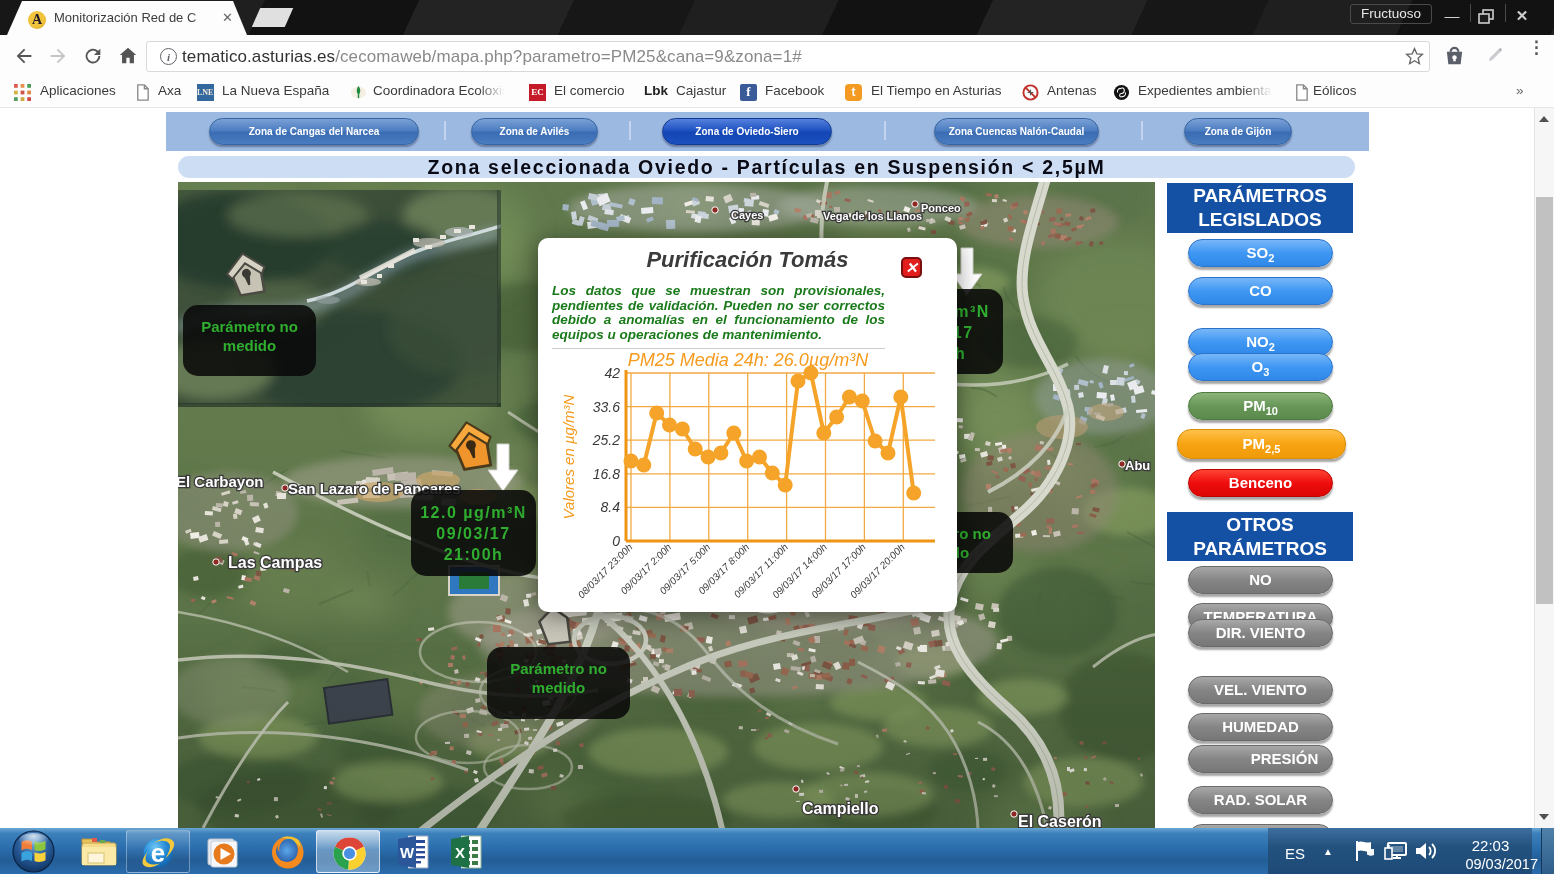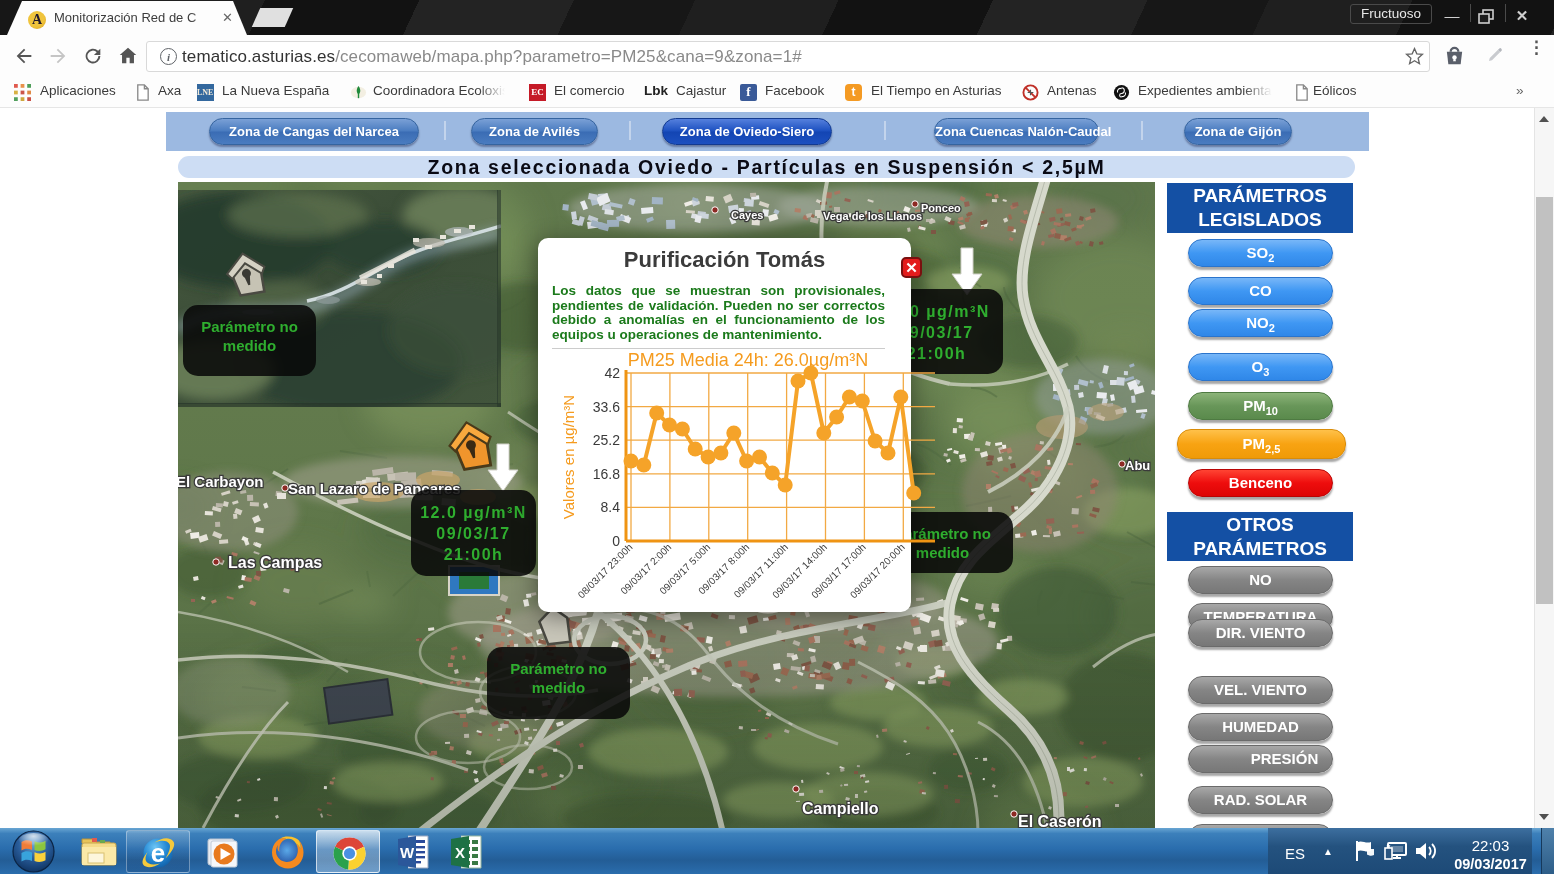--- a/index.html
+++ b/index.html
@@ -37,36 +37,36 @@
   #omni .url .gray { color:#8a8a8a; }
 
   
   #bookbar { left:0; top:77px; width:1554px; height:31px; background:#fdfdfd; border-bottom:1px solid #e6e6e6; }
   .bm { position:absolute; top:6px; height:18px; font-size:13.5px; color:#3a3a3a; white-space:nowrap; }
   .bmi { position:absolute; top:7px; width:17px; height:17px; }
 
   
   #viewport { left:0; top:108px; width:1534px; height:720px; background:#fff; overflow:hidden; }
   #navband { position:absolute; left:166px; top:4px; width:1203px; height:39px; background:#9cb9e1; }
-  .zbtn { position:absolute; top:10px; height:27px; border-radius:14px; color:#fff; font-size:13px; font-weight:bold; white-space:nowrap;
+  .zbtn { position:absolute; top:10px; height:27px; border-radius:14px; color:#fff; font-size:10px; font-weight:bold; white-space:nowrap;
     text-align:center; background:linear-gradient(#7aa0d6 0%,#4a7cc0 48%,#3a6cb4 52%,#4a7cc0 100%);
     border:1px solid #35649f; box-shadow:0 2px 2px rgba(0,0,40,.35); line-height:25px; }
   .zbtn.sel { background:linear-gradient(#5580dd 0%,#1c50c0 48%,#1345b3 52%,#1c50c0 100%); border-color:#123a90; }
   .zdiv { position:absolute; top:13px; width:2px; height:19px; background:#c3d4ec; }
   #headband { position:absolute; left:178px; top:48px; width:1177px; height:22px; background:#cdddf4; border-radius:11px;
     text-align:center; font-size:19.5px; font-weight:bold; color:#0a0a14; line-height:22px; letter-spacing:1.7px; }
 
   
   .tip { position:absolute; background:rgba(8,8,8,.87); border-radius:15px; color:#2fae2f; font-weight:bold;
     text-align:center; font-size:15px; line-height:19px; padding-top:12px; }
   .tipnum { letter-spacing:1.5px; }
 
   
-  #modal { position:absolute; left:538px; top:130px; width:373px; height:374px; background:#fff; border-radius:10px;
-    box-shadow:0 5px 25px rgba(0,0,0,.45); }
+  #modal { position:absolute; left:538px; top:130px; width:419px; height:374px; background:#fff; border-radius:10px;
+    box-shadow:0 5px 25px rgba(0,0,0,.45);font-style:italic; }
   #modal h1 { font-size:22px; color:#3b3b3b; text-align:center; padding-top:9px; font-weight:bold; }
   #mclose { position:absolute; left:363px; top:19px; width:21px; height:21px; background:#e31c1c; border:2px solid #7a0f0f;
     border-radius:5px; color:#fff; font-weight:bold; text-align:center; line-height:17px; font-size:15px; }
   #mtext { position:absolute; left:14px; top:46px; width:333px; font-size:13.5px; font-weight:bold; color:#1b7a1b;
     text-align:justify; line-height:14.6px; }
   #mline { position:absolute; left:14px; top:110px; width:333px; height:1px; background:#ccc; }
 
   
   .sbhead { position:absolute; left:1167px; width:186px; background:#1450a4; color:#fff; font-weight:bold;
     font-size:19px; text-align:center; line-height:24px; padding-top:1px; }
@@ -1270,21 +1270,21 @@
 <div class="tip tipnum" style="left:692px; top:107px; width:133px; height:85px; font-size:16px; line-height:21px;">26.0 µg/m³N<br>09/03/17<br>21:00h</div>
 <div class="tip tipnum" style="left:233px; top:296px; width:125px; height:86px; font-size:16px; line-height:21px;margin-top:12px;">12.0 µg/m³N<br>09/03/17<br>21:00h</div>
 <div class="tip" style="left:309px; top:465px; width:143px; height:72px;">Parámetro no<br>medido</div>
 <div class="tip" style="left:694px; top:330px; width:141px; height:61px;">Parámetro no<br>medido</div>
 
   </div>
 
   <div class="sbhead" style="top:75px; height:50px;">PARÁMETROS<br>LEGISLADOS</div>
   <div class="pbtn pblue" style="top:131px;">SO<sub>2</sub></div>
   <div class="pbtn pblue" style="top:169px;">CO</div>
-  <div class="pbtn pblue" style="top:201px;">NO<sub>2</sub></div>
+  <div class="pbtn pblue" style="top:220px;">NO<sub>2</sub></div>
   <div class="pbtn pblue" style="top:245px;">O<sub>3</sub></div>
   <div class="pbtn pgreen" style="top:284px;">PM<sub>10</sub></div>
   <div class="pbtn porange" style="left:1177px; top:321px; width:169px; height:30px; line-height:28px;">PM<sub>2,5</sub></div>
   <div class="pbtn pred" style="top:361px;">Benceno</div>
   <div class="sbhead" style="top:404px; height:49px;">OTROS<br>PARÁMETROS</div>
   <div class="pbtn pgray" style="top:458px;">NO</div>
   <div class="pbtn pgray" style="top:495px;">TEMPERATURA</div>
   <div class="pbtn pgray" style="top:511px;">DIR. VIENTO</div>
   <div class="pbtn pgray" style="top:568px;">VEL. VIENTO</div>
   <div class="pbtn pgray" style="top:605px;">HUMEDAD</div>
@@ -1476,15 +1476,15 @@
 <rect x="7" y="6" width="12" height="6" fill="#fff" opacity="0.3"></rect>
 <path d="M9,18 L17,18 M13,15 L13,18" stroke="#fff" stroke-width="2"></path>
 <rect x="1" y="8" width="7" height="11" fill="#2a5580" stroke="#fff" stroke-width="1.6"></rect>
 <rect x="2.8" y="5" width="3.4" height="3" fill="#fff" opacity="0.8"></rect>
 </svg>
 <svg class="abs" style="left:146px; top:12px;" width="24" height="22" viewBox="0 0 24 22">
 <path d="M2,8 L6,8 L12,3 L12,19 L6,14 L2,14 Z" fill="#fff"></path>
 <path d="M15,7 A5.5,5.5 0 0 1 15,15 M18,4 A9.5,9.5 0 0 1 18,18" stroke="#fff" stroke-width="1.8" fill="none"></path>
 </svg>
   <div class="abs" style="left:185px; top:9px; width:75px; text-align:center; font-size:15px;">22:03</div>
-  <div class="abs" style="left:175px; top:28px; width:95px; text-align:center; font-size:14.5px;font-weight:bold;">09/03/2017</div>
+  <div class="abs" style="left:175px; top:28px; width:95px; text-align:right; font-size:14.5px;">09/03/2017</div>
 </div>
 <div class="abs" id="showdesk"></div>
 
 </body></html>

